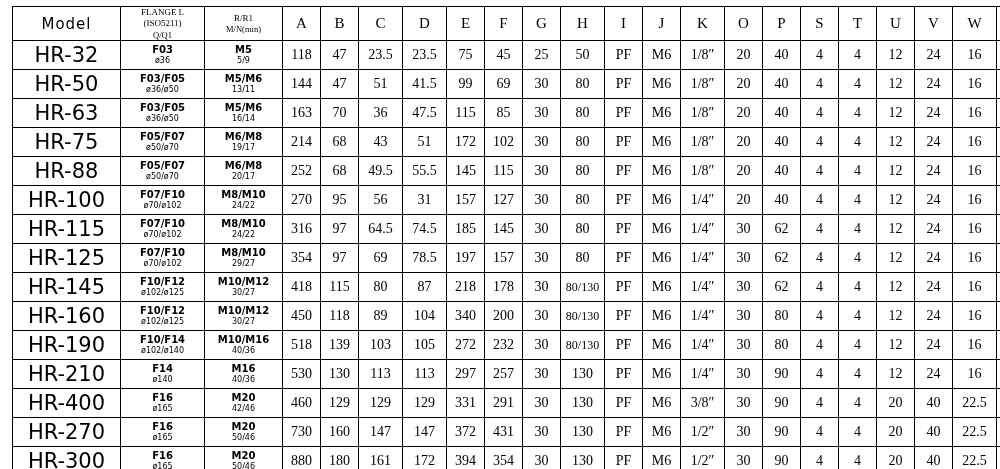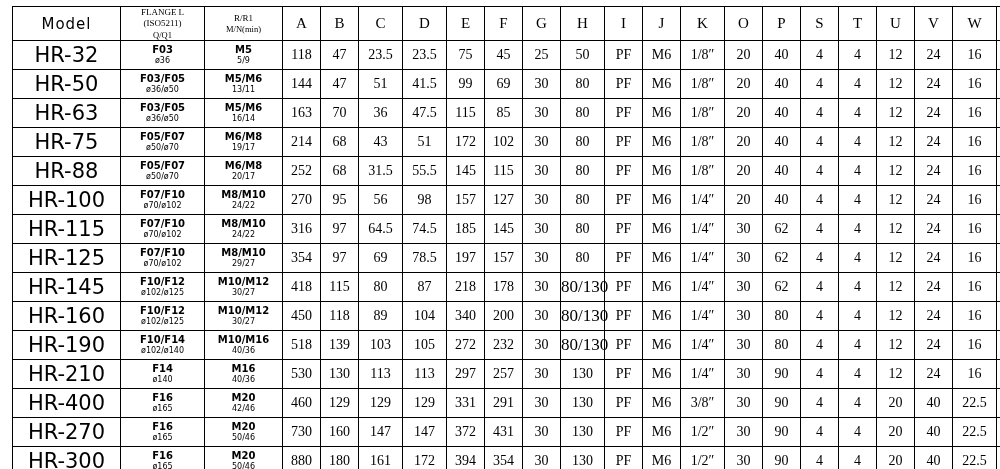--- a/index.html
+++ b/index.html
@@ -82,21 +82,21 @@
   }
   td.flange .bot, td.rr1 .bot {
     display: block;
     font-size: 8px;
     font-family: "DejaVu Sans", sans-serif;
   }
   td.val {
     font-size: 14px;
   }
   td.val.small {
-    font-size: 17px;
+    font-size: 12px;
   }
   
   col.c-model { width: 108px; }
   col.c-flange { width: 84px; }
   col.c-rr1 { width: 78px; }
   col.c-dim { width: 38px; }
   col.c-dim-wide { width: 44px; }
   col.c-dim-h { width: 44px; }
   col.c-dim-k { width: 44px; }
 </style>
@@ -287,21 +287,21 @@
           <td class="flange">
             <span class="top">F05/F07</span>
             <span class="bot">ø50/ø70</span>
           </td>
           <td class="rr1">
             <span class="top">M6/M8</span>
             <span class="bot">20/17</span>
           </td>
           <td class="val">252</td>
           <td class="val">68</td>
-          <td class="val">31.5</td>
+          <td class="val">49.5</td>
           <td class="val">55.5</td>
           <td class="val">145</td>
           <td class="val">115</td>
           <td class="val">30</td>
           <td class="val">80</td>
           <td class="val">PF</td>
           <td class="val">M6</td>
           <td class="val">1/8″</td>
           <td class="val">20</td>
           <td class="val">40</td>
@@ -318,21 +318,21 @@
             <span class="top">F07/F10</span>
             <span class="bot">ø70/ø102</span>
           </td>
           <td class="rr1">
             <span class="top">M8/M10</span>
             <span class="bot">24/22</span>
           </td>
           <td class="val">270</td>
           <td class="val">95</td>
           <td class="val">56</td>
-          <td class="val">98</td>
+          <td class="val">31</td>
           <td class="val">157</td>
           <td class="val">127</td>
           <td class="val">30</td>
           <td class="val">80</td>
           <td class="val">PF</td>
           <td class="val">M6</td>
           <td class="val">1/4″</td>
           <td class="val">20</td>
           <td class="val">40</td>
           <td class="val">4</td>

